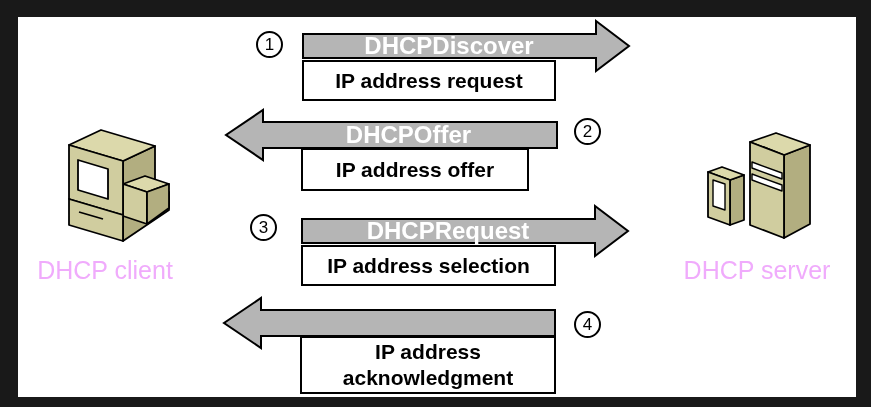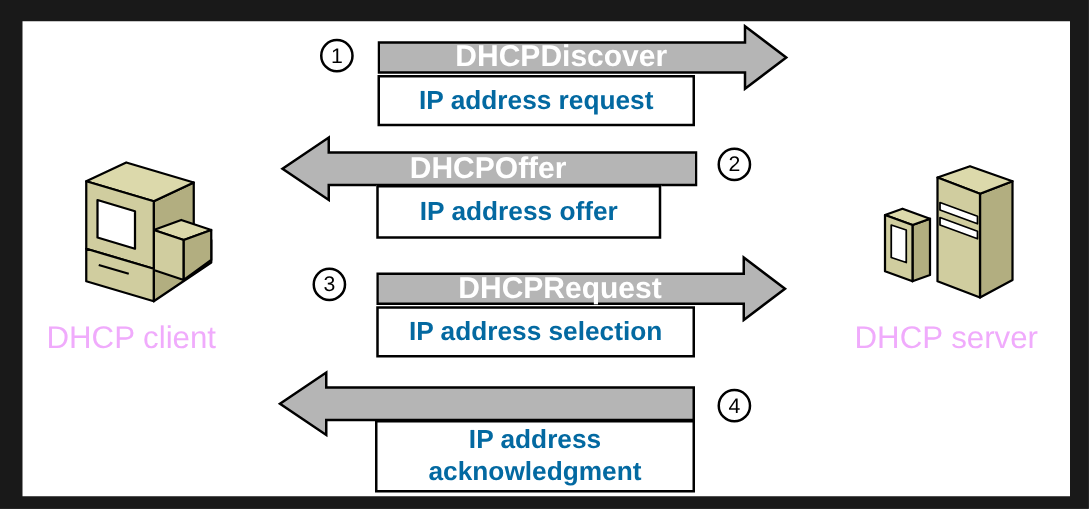--- a/index.html
+++ b/index.html
@@ -18,21 +18,21 @@
     box-sizing:border-box;display:flex;align-items:center;justify-content:center;
     font-size:17px;color:#000;background:#fff;
   }
   .msg-label{
     color:#ffffff;font-weight:bold;font-size:24px;height:26px;line-height:26px;
     text-align:center;white-space:nowrap;
   }
   .desc-box{
     box-sizing:border-box;border:2px solid #000;background:#ffffff;
     display:flex;align-items:center;justify-content:center;text-align:center;
-    font-weight:bold;font-size:21px;line-height:26px;color:#0369a1;
+    font-weight:bold;font-size:21px;line-height:26px;color:#000000;
   }
   .host-label{
     font-size:25px;color:#f0abfc;text-align:center;white-space:nowrap;
   }
   .arrow-svg{display:block;}
 </style>
 </head>
 <body>
 
 <div class="canvas">
@@ -84,21 +84,21 @@
   </div>
   <svg class="abs arrow-svg" style="left:302px;top:19px" width="329" height="54" viewBox="0 0 329 54">
     <polygon points="1,15 294,15 294,2 327,27 294,52 294,39 1,39" fill="#b5b5b5" stroke="#000" stroke-width="2"></polygon>
   </svg>
   <div class="abs msg-label" style="left:303px;top:33px;width:292px">DHCPDiscover</div>
   <div class="abs desc-box" style="left:302px;top:60px;width:254px;height:41px">IP address request</div>
 
   <svg class="abs arrow-svg" style="left:224px;top:108px" width="334" height="54" viewBox="0 0 334 54">
     <polygon points="333,14 39,14 39,2 2,27 39,52 39,40 333,40" fill="#b5b5b5" stroke="#000" stroke-width="2"></polygon>
   </svg>
-  <div class="abs msg-label" style="left:244px;top:122px;width:293px">DHCPOffer</div>
+  <div class="abs msg-label" style="left:262px;top:122px;width:293px">DHCPOffer</div>
   <div class="abs num-circle" style="left:574px;top:118px">
     <span>2</span>
   </div>
   <div class="abs desc-box" style="left:301px;top:148px;width:228px;height:43px">IP address offer</div>
 
   <div class="abs num-circle" style="left:250px;top:214px">
     <span>3</span>
   </div>
   <svg class="abs arrow-svg" style="left:301px;top:204px" width="329" height="54" viewBox="0 0 329 54">
     <polygon points="1,15 294,15 294,2 327,27 294,52 294,39 1,39" fill="#b5b5b5" stroke="#000" stroke-width="2"></polygon>

